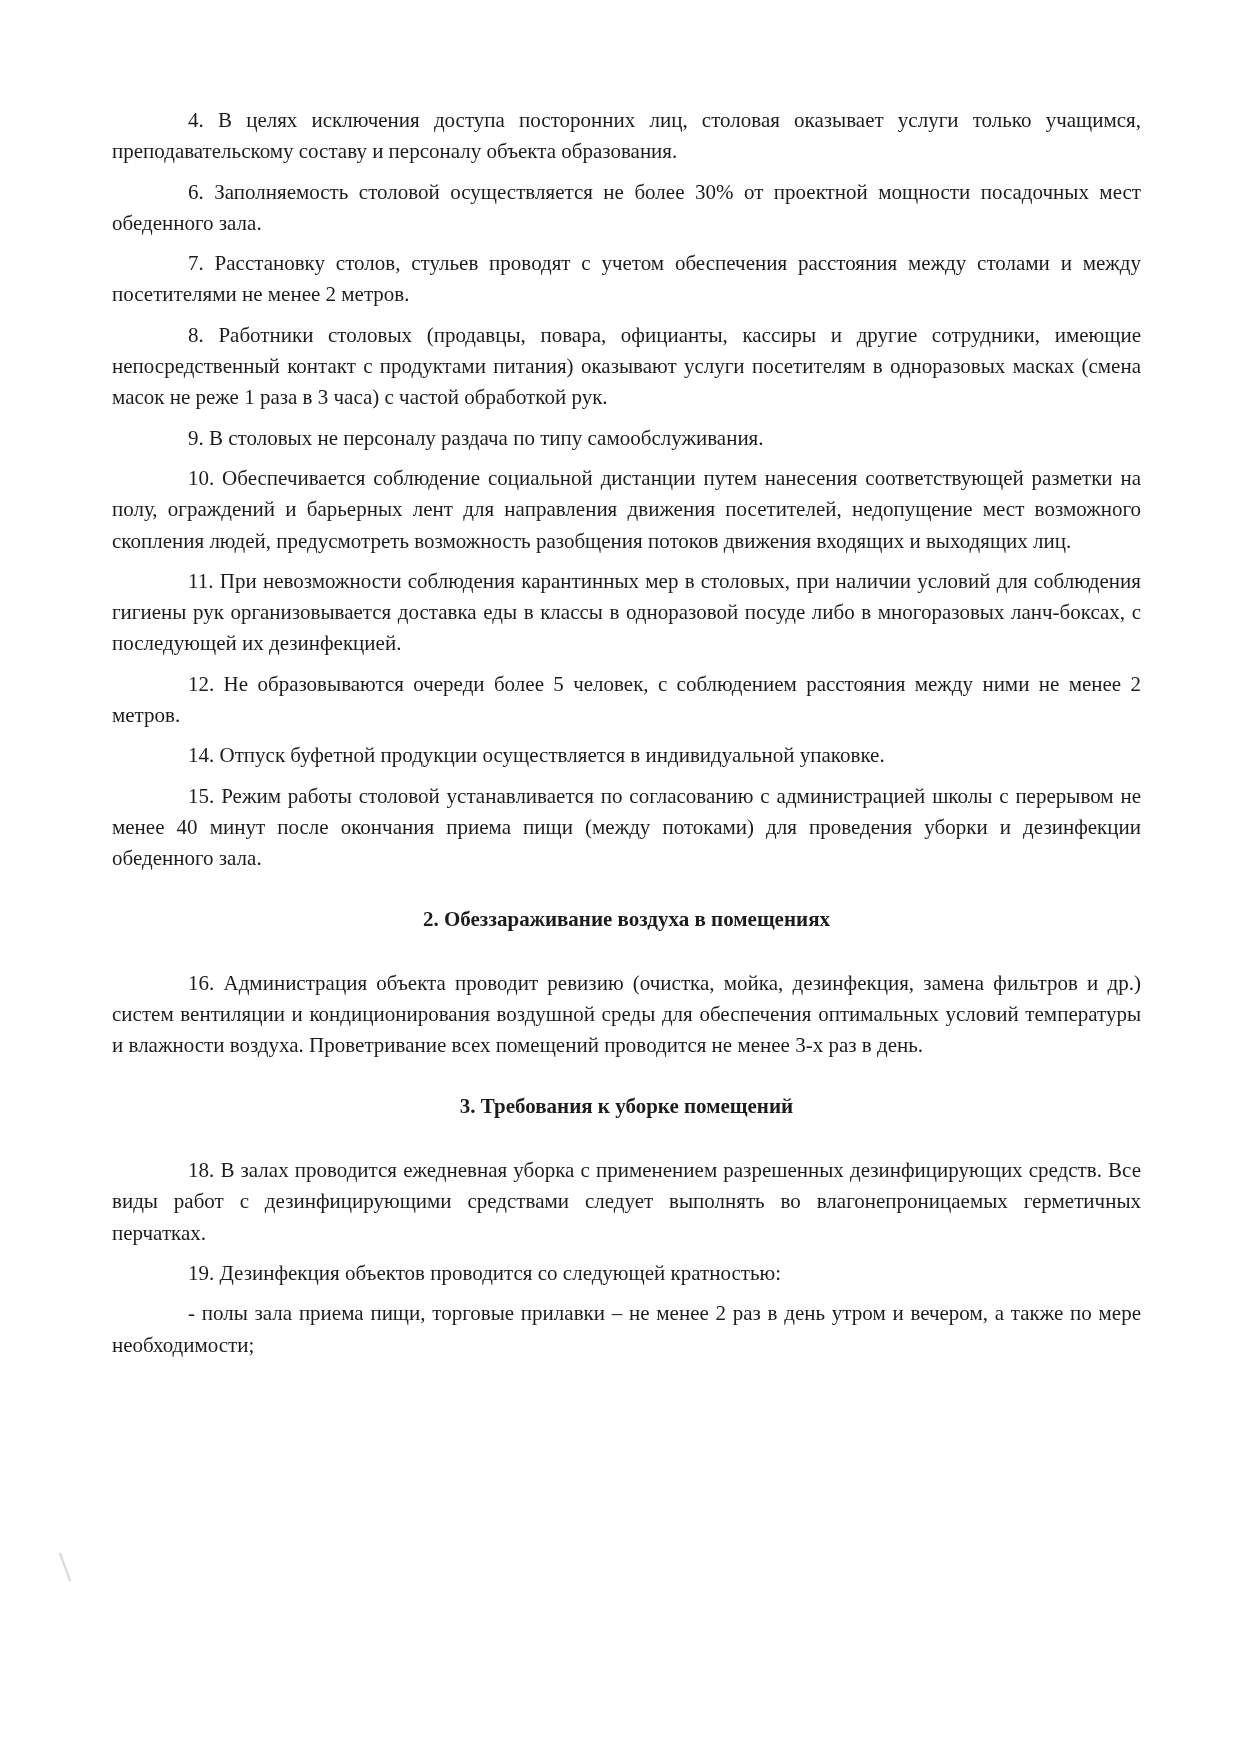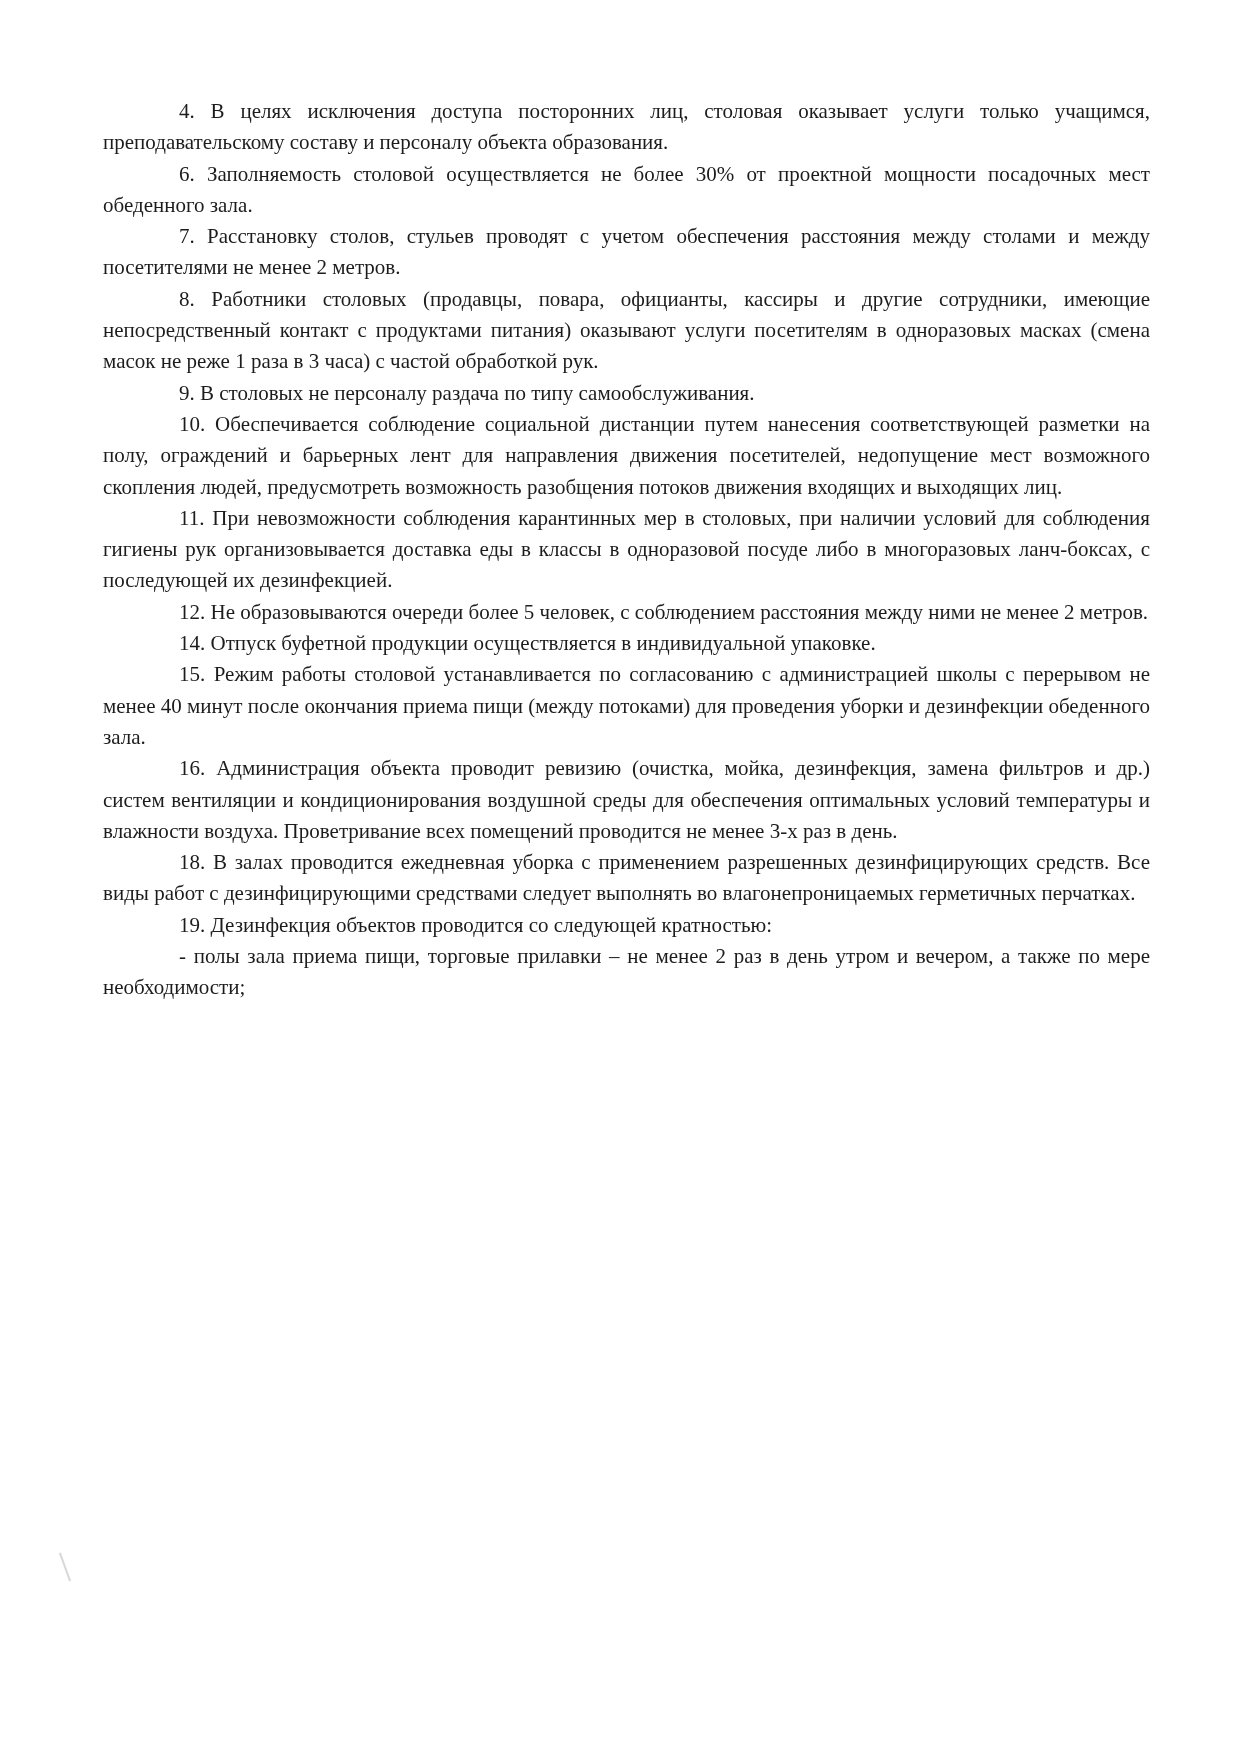--- a/index.html
+++ b/index.html
@@ -2,21 +2,21 @@
 <html><head>
 <meta charset="utf-8">
 <style>
   html, body { margin: 0; padding: 0; background: #ffffff; }
   body { width: 1242px; height: 1755px; position: relative; overflow: hidden; }
   .page {
     position: absolute; left: 103px; top: 96px; width: 1047px;
     font-family: "Liberation Serif", "DejaVu Serif", serif;
     font-size: 21px; line-height: 31.3px; color: #1c1c1c;
   }
-  .p { margin: 0; text-align: justify; text-align-last: left; text-indent: 76px; }
+  .p { margin: 9px; text-align: justify; text-align-last: left; text-indent: 76px; }
   .heading {
     margin: 0; text-align: center; font-weight: bold; font-size: 21px;
   }
   .h2 { margin-top: 29px; margin-bottom: 33px; }
   .h3 { margin-top: 29px; margin-bottom: 33px; }
   .mark {
     position: absolute; left: 64px; top: 1552px; width: 2px; height: 30px;
     background: #d8d8d8; transform: rotate(-20deg);
   }
 </style>
@@ -28,22 +28,24 @@
   <p class="p"><span>6.</span> <span>Заполняемость столовой осуществляется не более 30% от проектной мощности посадочных мест обеденного зала.</span></p>
   <p class="p"><span>7.</span> <span>Расстановку столов, стульев проводят с учетом обеспечения расстояния между столами и между посетителями не менее 2 метров.</span></p>
   <p class="p"><span>8.</span> <span>Работники столовых (продавцы, повара, официанты, кассиры и другие сотрудники, имеющие непосредственный контакт с продуктами питания) оказывают услуги посетителям в одноразовых масках (смена масок не реже 1 раза в 3 часа) с частой обработкой рук.</span></p>
   <p class="p"><span>9.</span> <span>В столовых не персоналу раздача по типу самообслуживания.</span></p>
   <p class="p"><span>10.</span> <span>Обеспечивается соблюдение социальной дистанции путем нанесения соответствующей разметки на полу, ограждений и барьерных лент для направления движения посетителей, недопущение мест возможного скопления людей, предусмотреть возможность разобщения потоков движения входящих и выходящих лиц.</span></p>
   <p class="p"><span>11.</span> <span>При невозможности соблюдения карантинных мер в столовых, при наличии условий для соблюдения гигиены рук организовывается доставка еды в классы в одноразовой посуде либо в многоразовых ланч-боксах, с последующей их дезинфекцией.</span></p>
   <p class="p"><span>12.</span> <span>Не образовываются очереди более 5 человек, с соблюдением расстояния между ними не менее 2 метров.</span></p>
   <p class="p"><span>14.</span> <span>Отпуск буфетной продукции осуществляется в индивидуальной упаковке.</span></p>
   <p class="p"><span>15.</span> <span>Режим работы столовой устанавливается по согласованию с администрацией школы с перерывом не менее 40 минут после окончания приема пищи (между потоками) для проведения уборки и дезинфекции обеденного зала.</span></p>
 
+  <h2 class="heading h2">2. Обеззараживание воздуха в помещениях</h2>
 
   <p class="p"><span>16.</span> <span>Администрация объекта проводит ревизию (очистка, мойка, дезинфекция, замена фильтров и др.) систем вентиляции и кондиционирования воздушной среды для обеспечения оптимальных условий температуры и влажности воздуха. Проветривание всех помещений проводится не менее 3-х раз в день.</span></p>
 
+  <h2 class="heading h3">3. Требования к уборке помещений</h2>
 
   <p class="p"><span>18.</span> <span>В залах проводится ежедневная уборка с применением разрешенных дезинфицирующих средств. Все виды работ с дезинфицирующими средствами следует выполнять во влагонепроницаемых герметичных перчатках.</span></p>
   <p class="p"><span>19.</span> <span>Дезинфекция объектов проводится со следующей кратностью:</span></p>
   <p class="p">- полы зала приема пищи, торговые прилавки – не менее 2 раз в день утром и вечером, а также по мере необходимости;</p>
 </div>
 
 <div class="mark"></div>
 
 </body></html>

